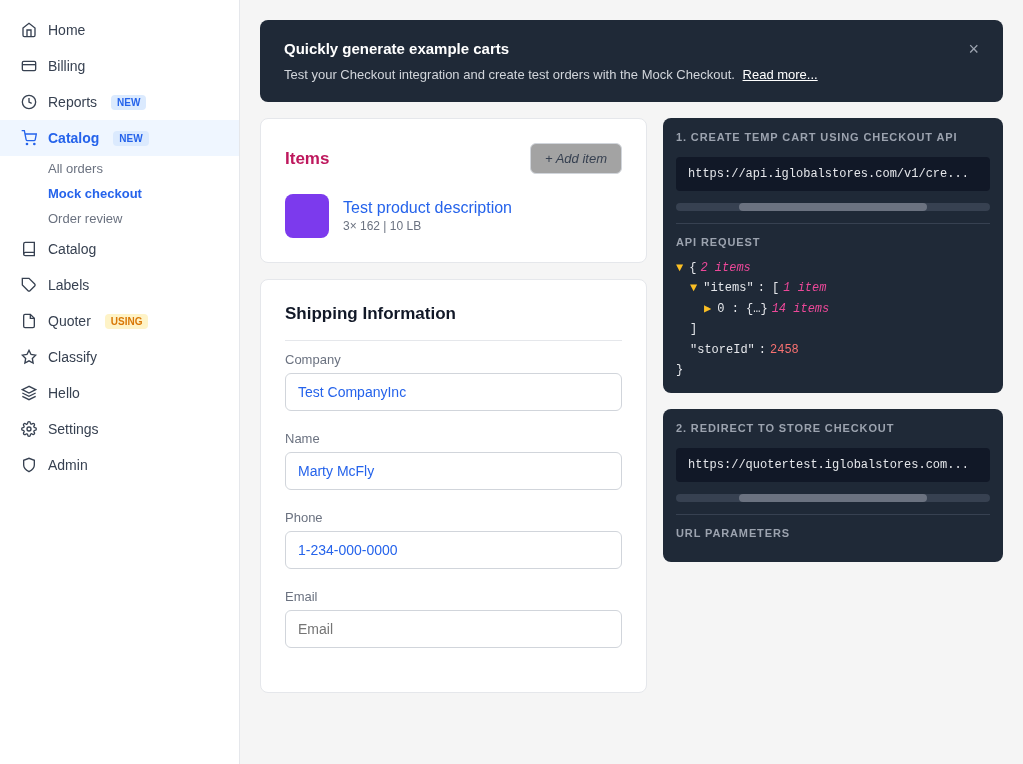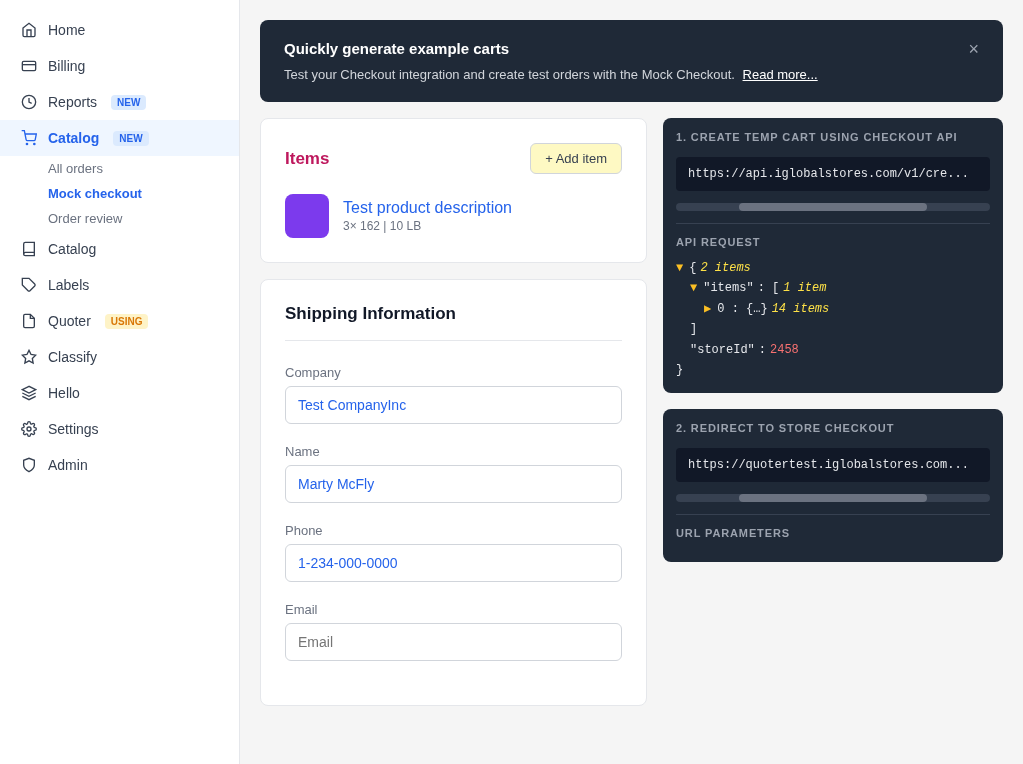--- a/index.html
+++ b/index.html
@@ -133,26 +133,27 @@
     .items-title {
       font-size: 17px;
       font-weight: 600;
       color: #be185d;
     }
     .add-item-btn {
       display: flex;
       align-items: center;
       gap: 6px;
       border: 1px solid #d1d5db;
-      background: #fef9c3;
+      background: #a3a3a3;
       padding: 7px 14px;
       border-radius: 6px;
       font-size: 13px;
       cursor: pointer;
       color: #374151;
+      font-style: italic;
     }
 
     .product-item {
       display: flex;
       align-items: center;
       gap: 14px;
     }
     .product-thumbnail {
       width: 44px;
       height: 44px;
@@ -172,21 +173,21 @@
       margin-top: 2px;
     }
 
     
     .shipping-title {
       font-size: 17px;
       font-weight: 600;
       color: #111827;
       padding-bottom: 16px;
       border-bottom: 1px solid #e5e7eb;
-      margin-bottom: 24px;
+      margin-bottom: 11px;
     }
     .form-group {
       margin-bottom: 20px;
     }
     .form-label {
       font-size: 13px;
       color: #6b7280;
       margin-bottom: 6px;
       display: block;
     }
@@ -265,21 +266,21 @@
       margin-bottom: 10px;
     }
 
     .json-viewer {
       font-family: 'Courier New', monospace;
       font-size: 12px;
       line-height: 1.7;
     }
     .json-key { color: #e5e7eb; }
     .json-number { color: #f87171; }
-    .json-comment { color: #fde047; font-style: italic; }
+    .json-comment { color: #ec4899; font-style: italic; }
     .json-bracket { color: #e5e7eb; }
     .json-expand { color: #fbbf24; margin-right: 2px; }
     .json-line { display: flex; align-items: baseline; gap: 4px; }
     .json-indent-1 { padding-left: 14px; }
     .json-indent-2 { padding-left: 28px; }
   </style>
 </head>
 <body>
 
 <div class="sidebar">

